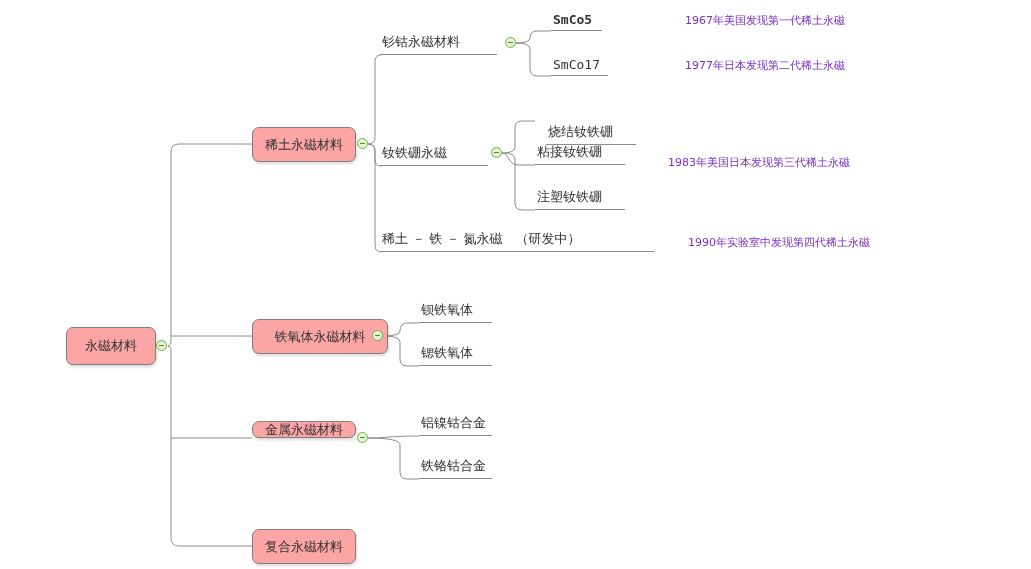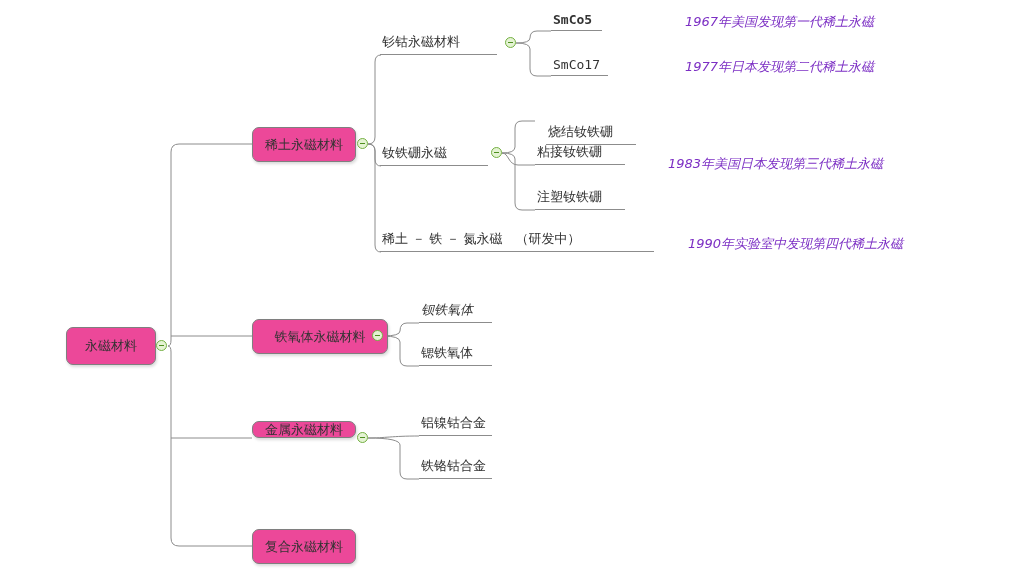--- a/index.html
+++ b/index.html
@@ -6,42 +6,41 @@
   html,body { background:#ffffff; }
   body { font-family:"DejaVu Sans", sans-serif; }
   .canvas {
     position:relative; width:1031px; height:569px;
     background:var(--canvas_bg,#ffffff); overflow:hidden;
   }
   .connector { position:absolute; left:0; top:0; width:1031px; height:569px; }
   .connector path { fill:none; stroke:var(--line_gray,#8c8c8c); stroke-width:1; }
   .topic-box {
     position:absolute; display:flex; align-items:center; justify-content:center;
-    background:#ec4899; border:1px solid var(--box_border,#7f7f7f); border-radius:7px;
+    background:#fca5a5; border:1px solid var(--box_border,#7f7f7f); border-radius:7px;
     font-size:13px; color:var(--topic_text,#333333);
     box-shadow:1px 2px 3px rgba(0,0,0,0.15); white-space:nowrap;
   }
   .topic-line {
     position:absolute; height:21px; display:flex; align-items:flex-end;
     border-bottom:1px solid var(--line_gray,#8c8c8c);
     font-size:13px; color:var(--topic_text,#333333);
     padding:0 2px 3px 2px; white-space:nowrap;
   }
   .topic-line.latin { font-family:"DejaVu Sans Mono", monospace; }
   .toggle {
     position:absolute; width:11px; height:11px; border-radius:50%;
     border:1px solid var(--toggle_border,#74b042);
     background:var(--toggle_fill,#e4f3d3);
     display:flex; align-items:center; justify-content:center; cursor:pointer;
   }
   .toggle .minus { width:5px; height:1px; background:var(--toggle_minus,#4e8f1f); }
   .note {
-    position:absolute; font-size:13px; color:var(--note_purple,#7c2fc4);
+    position:absolute; font-size:11px; color:var(--note_purple,#7c2fc4);
     white-space:nowrap;
-    font-style:italic;
   }
 </style>
 </head>
 <body>
 
 <div class="canvas">
 
   <svg class="connector" viewBox="0 0 1031 569" xmlns="http://www.w3.org/2000/svg">
     <path d="M 168 346 Q 171 346 171 340 L 171 152 Q 171 144 179 144 L 252 144"></path>
     <path d="M 171 336 L 252 336"></path>
@@ -98,21 +97,21 @@
   <div class="topic-line" style="left:546px; top:100px; width:90px;margin-top:24px;">
     <span>烧结钕铁硼</span>
   </div>
   <div class="topic-line" style="left:535px; top:144px; width:90px;">
     <span>粘接钕铁硼</span>
   </div>
   <div class="topic-line" style="left:535px; top:189px; width:90px;">
     <span>注塑钕铁硼</span>
   </div>
 
-  <div class="topic-line" style="left:419px; top:302px; width:73px;font-style:italic;">
+  <div class="topic-line" style="left:419px; top:302px; width:73px;">
     <span>钡铁氧体</span>
   </div>
   <div class="topic-line" style="left:419px; top:345px; width:73px;">
     <span>锶铁氧体</span>
   </div>
 
   <div class="topic-line" style="left:419px; top:415px; width:73px;">
     <span>铝镍钴合金</span>
   </div>
   <div class="topic-line" style="left:419px; top:458px; width:73px;">

